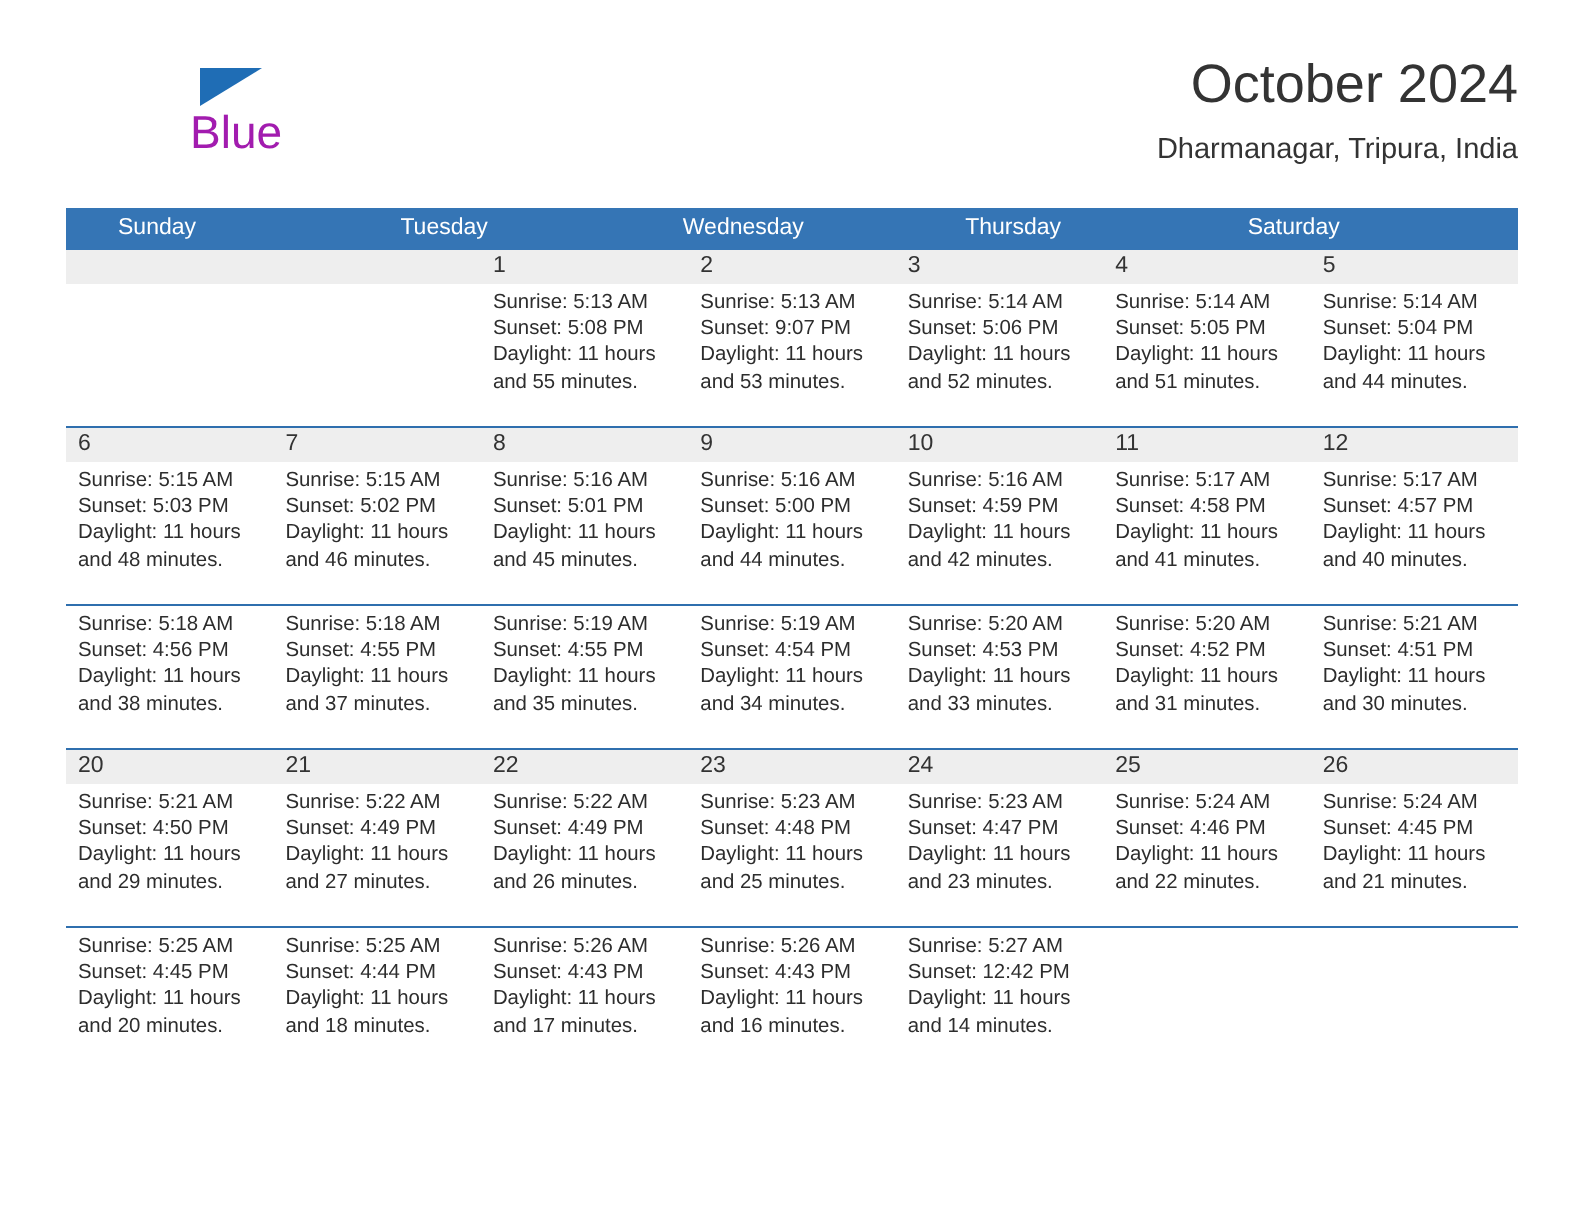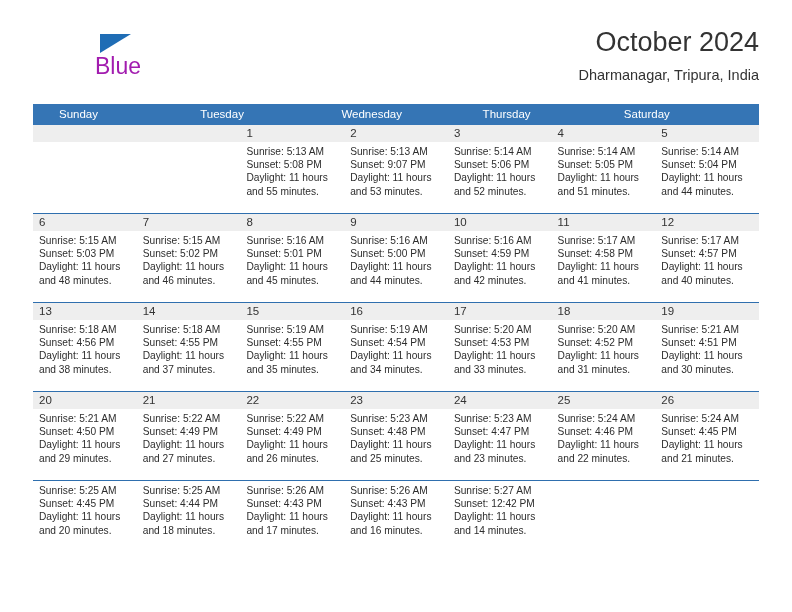--- a/index.html
+++ b/index.html
@@ -268,29 +268,20 @@
             </div>
             <div class="daycell">
               <div class="dayinfo">Sunrise: 5:17 AM</div>
               <div class="dayinfo">Sunset: 4:57 PM</div>
               <div class="dayinfo">Daylight: 11 hours</div>
               <div class="dayinfo">and 40 minutes.</div>
             </div>
           </div>
         </div>
         <div class="week">
-          <div class="week-numbers">
-            <div class="daynum">13</div>
-            <div class="daynum">14</div>
-            <div class="daynum">15</div>
-            <div class="daynum">16</div>
-            <div class="daynum">17</div>
-            <div class="daynum">18</div>
-            <div class="daynum">19</div>
-          </div>
           <div class="week-body">
             <div class="daycell">
               <div class="dayinfo">Sunrise: 5:18 AM</div>
               <div class="dayinfo">Sunset: 4:56 PM</div>
               <div class="dayinfo">Daylight: 11 hours</div>
               <div class="dayinfo">and 38 minutes.</div>
             </div>
             <div class="daycell">
               <div class="dayinfo">Sunrise: 5:18 AM</div>
               <div class="dayinfo">Sunset: 4:55 PM</div>

